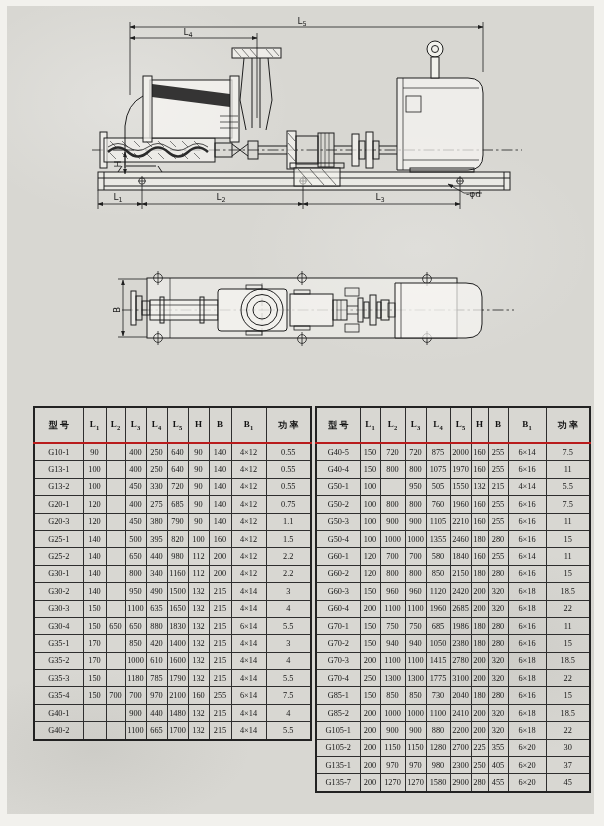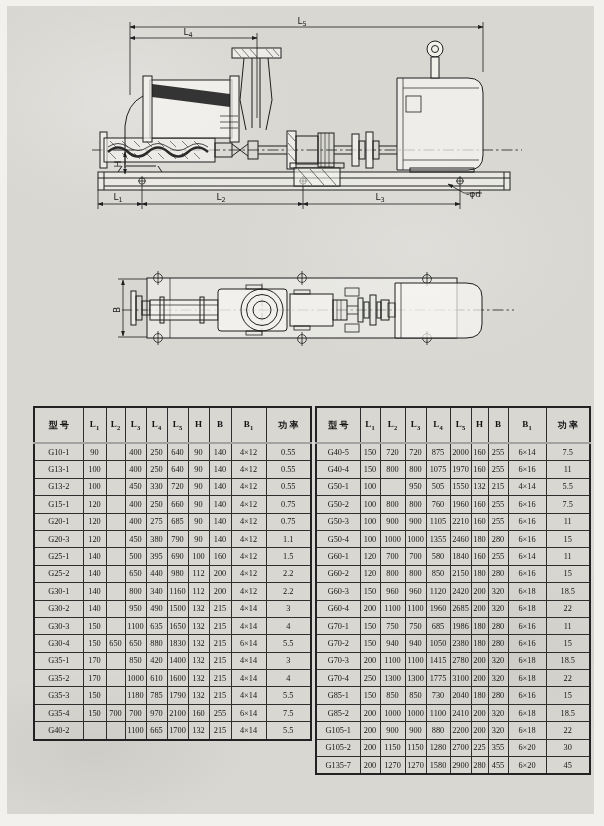--- a/index.html
+++ b/index.html
@@ -29,21 +29,21 @@
   }
   #left-table{left:33px;width:277px;}
   #right-table{left:315px;width:274px;}
   table.spec th, table.spec td{
     border:1px solid #2e2e2e;
     text-align:center;vertical-align:middle;
     padding:0;overflow:hidden;white-space:nowrap;
   }
   table.spec th{
     height:34px;font-size:9px;font-weight:bold;
-    border-bottom:2px solid #a3a3a3;
+    border-bottom:2px solid #b91c1c;
   }
   table.spec td{height:16.4px;font-size:8.3px;}
   table.spec{border:2px solid #222;}
   table.spec .sub{font-size:6.5px;vertical-align:sub;}
 </style>
 </head>
 <body>
 
 <div class="scan"></div>
 
@@ -323,32 +323,20 @@
         <td></td>
         <td>450</td>
         <td>330</td>
         <td>720</td>
         <td>90</td>
         <td>140</td>
         <td>4×12</td>
         <td>0.55</td>
       </tr>
       <tr>
-        <td>G15-1</td>
-        <td>120</td>
-        <td></td>
-        <td>400</td>
-        <td>250</td>
-        <td>660</td>
-        <td>90</td>
-        <td>140</td>
-        <td>4×12</td>
-        <td>0.75</td>
-      </tr>
-      <tr>
         <td>G20-1</td>
         <td>120</td>
         <td></td>
         <td>400</td>
         <td>275</td>
         <td>685</td>
         <td>90</td>
         <td>140</td>
         <td>4×12</td>
         <td>0.75</td>
@@ -364,21 +352,21 @@
         <td>140</td>
         <td>4×12</td>
         <td>1.1</td>
       </tr>
       <tr>
         <td>G25-1</td>
         <td>140</td>
         <td></td>
         <td>500</td>
         <td>395</td>
-        <td>690</td>
+        <td>820</td>
         <td>100</td>
         <td>160</td>
         <td>4×12</td>
         <td>1.5</td>
       </tr>
       <tr>
         <td>G25-2</td>
         <td>140</td>
         <td></td>
         <td>650</td>
@@ -477,20 +465,32 @@
         <td>G35-4</td>
         <td>150</td>
         <td>700</td>
         <td>700</td>
         <td>970</td>
         <td>2100</td>
         <td>160</td>
         <td>255</td>
         <td>6×14</td>
         <td>7.5</td>
+      </tr>
+      <tr>
+        <td>G40-1</td>
+        <td></td>
+        <td></td>
+        <td>900</td>
+        <td>440</td>
+        <td>1480</td>
+        <td>132</td>
+        <td>215</td>
+        <td>4×14</td>
+        <td>4</td>
       </tr>
       <tr>
         <td>G40-2</td>
         <td></td>
         <td></td>
         <td>1100</td>
         <td>665</td>
         <td>1700</td>
         <td>132</td>
         <td>215</td>
@@ -737,20 +737,32 @@
         <td>1150</td>
         <td>1150</td>
         <td>1280</td>
         <td>2700</td>
         <td>225</td>
         <td>355</td>
         <td>6×20</td>
         <td>30</td>
       </tr>
       <tr>
+        <td>G135-1</td>
+        <td>200</td>
+        <td>970</td>
+        <td>970</td>
+        <td>980</td>
+        <td>2300</td>
+        <td>250</td>
+        <td>405</td>
+        <td>6×20</td>
+        <td>37</td>
+      </tr>
+      <tr>
         <td>G135-7</td>
         <td>200</td>
         <td>1270</td>
         <td>1270</td>
         <td>1580</td>
         <td>2900</td>
         <td>280</td>
         <td>455</td>
         <td>6×20</td>
         <td>45</td>

